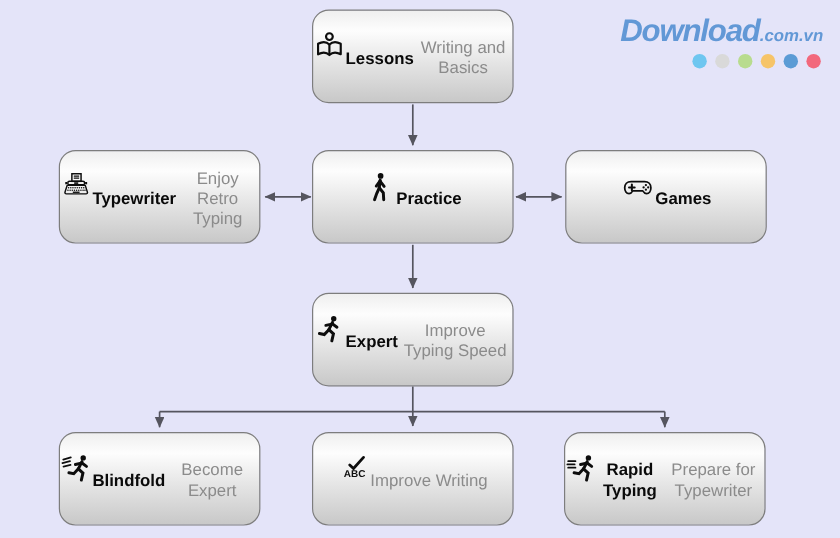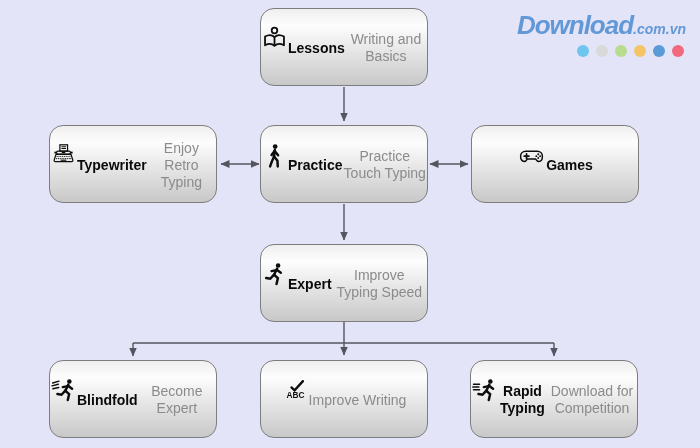--- a/index.html
+++ b/index.html
@@ -105,21 +105,20 @@
       <g stroke="#0d0d0d" stroke-width="2.2" stroke-linecap="round" fill="none">
         <path d="M12.3,6.3 L11.6,12"></path>
         <path d="M12.2,7.1 L15.2,10.9"></path>
         <path d="M12.1,7.1 L9.4,10.7"></path>
         <path d="M11.6,12 L14.6,15.7 L14.9,20.8"></path>
         <path d="M11.6,12 L9.7,16.3 L8.1,20.8"></path>
       </g>
     </svg>
   </span>
   <div class="title">Practice</div>
-  <div class="subtitle">Practice Touch Typing</div>
 </div>
 
 <div class="node" style="left:471px;top:125px">
   <span class="icon">
     <svg width="29" height="27" viewBox="0 0 24 24">
       <path d="M7,7.4 L17,7.4 C20,7.4 21.7,9.5 21.7,12 C21.7,14.5 20.4,16.4 18.5,16.4 C17,16.4 16.3,15.3 15.7,14.3 L8.3,14.3 C7.7,15.3 7,16.4 5.5,16.4 C3.6,16.4 2.3,14.5 2.3,12 C2.3,9.5 4,7.4 7,7.4 Z" fill="none" stroke="#0d0d0d" stroke-width="1.3" stroke-linejoin="round"></path>
       <path d="M7.6,9.6 v4.2 M5.5,11.7 h4.2" stroke="#0d0d0d" stroke-width="1.5" stroke-linecap="round"></path>
       <g fill="#0d0d0d">
         <circle cx="16.3" cy="11.7" r="0.85"></circle>
           <circle cx="18" cy="10" r="0.85"></circle>
@@ -196,21 +195,21 @@
           <path d="M14.3,5.9 L11.6,11.3"></path>
           <path d="M14,6.8 L17.6,9.5"></path>
           <path d="M13.7,7.2 L9.4,8.1"></path>
           <path d="M11.6,11.3 L15,14.4 L13.8,19.6"></path>
           <path d="M11.6,11.3 L8.2,14.9 L4.6,14.2"></path>
         </g>
       </g>
     </svg>
   </span>
   <div class="title">Rapid Typing</div>
-  <div class="subtitle">Download for Competition</div>
+  <div class="subtitle">Prepare for Typewriter</div>
 </div>
 
 <div class="logo">
   <div class="logo-text" style="color: rgb(98, 152, 214);"><span>Download</span><span class="suffix">.com.vn</span></div>
   <div class="logo-dots">
       <span style="background: rgb(110, 198, 240);"></span>
       <span style="background: rgb(217, 217, 217);"></span>
       <span style="background: rgb(184, 220, 142);"></span>
       <span style="background: rgb(246, 196, 104);"></span>
       <span style="background: rgb(91, 155, 213);"></span>

